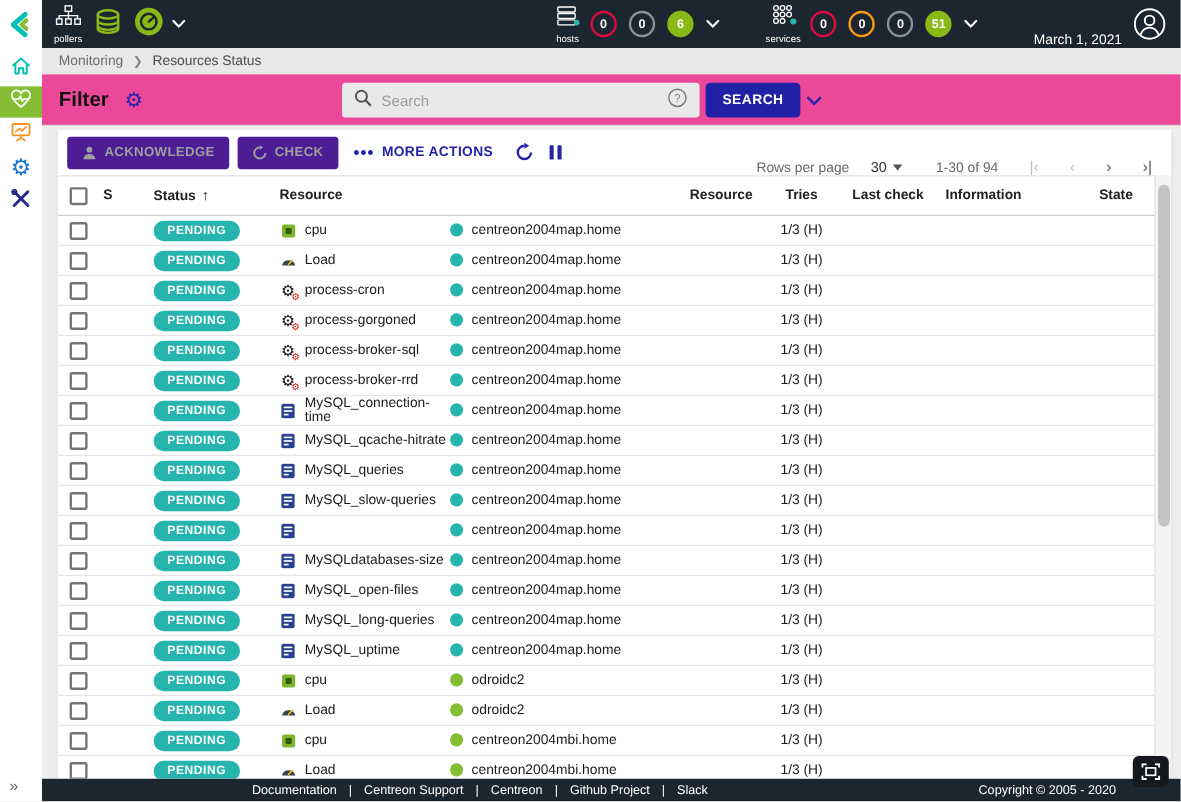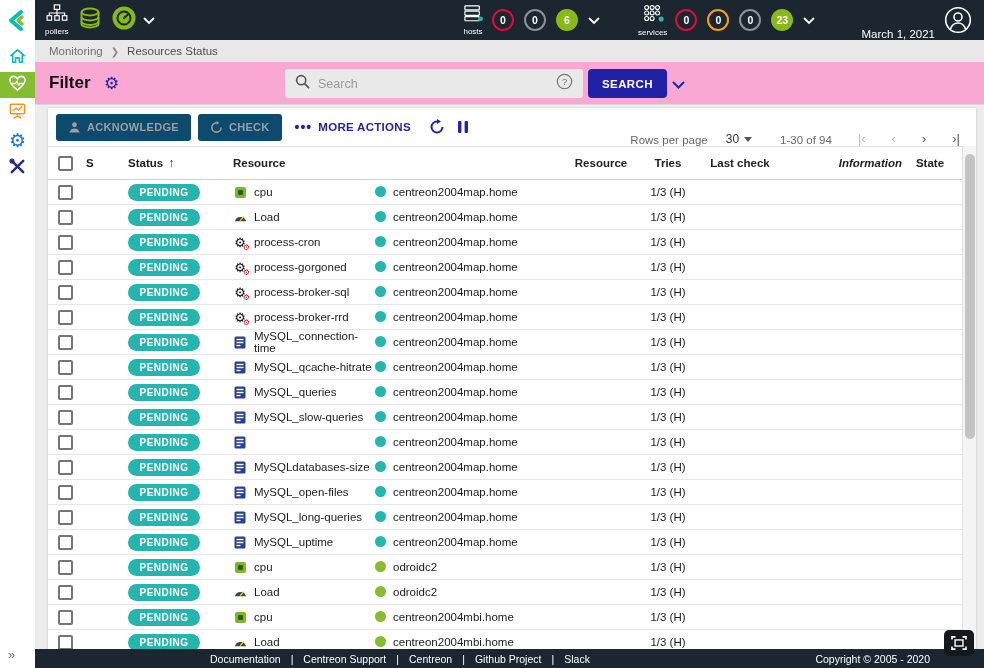--- a/index.html
+++ b/index.html
@@ -30,21 +30,21 @@
               align-items:flex-end; font-size:11.5px; line-height:14px; color:#fff;margin-top:21px; }
   .profile { position:absolute; right:12px; top:6px; width:28px; height:28px; }
 
   
   .breadcrumb { position:absolute; left:35px; top:40px; width:949px; height:22px; background:#e8e8e8;
                 display:flex; align-items:center; font-size:11.5px; color:#6e6e6e; padding-left:14px; }
   .breadcrumb .sep { margin:0 8px; color:#888; font-size:10px; }
   .breadcrumb .current { color:#4c4c4c; }
 
   
-  .filterrow { position:absolute; left:35px; top:62px; width:949px; height:43px; background:#f9a8d4; border-bottom:1px solid #d8d8d8; }
+  .filterrow { position:absolute; left:35px; top:62px; width:949px; height:43px; background:#ec4899; border-bottom:1px solid #d8d8d8; }
   .filter-label { position:absolute; left:14px; top:11px; font-size:17px; font-weight:bold; color:#111; }
   .filter-gear { position:absolute; left:69px; top:12px; font-size:17px; color:#2323a8; cursor:pointer; line-height:19px; }
   .scope-select { position:absolute; left:93px; top:7px; width:147px; height:29px; background:#e9e9e9; border-radius:3px;
                   display:flex; align-items:center; padding:0 10px; font-size:12.5px; color:#333; cursor:pointer; }
   .scope-select .caret { margin-left:auto; width:0; height:0; border-left:4px solid transparent; border-right:4px solid transparent;
                          border-top:5px solid #666; }
   .searchbox { position:absolute; left:250px; top:7px; width:298px; height:29px; background:#e9e9e9; border-radius:3px;
                display:flex; align-items:center; padding:0 10px; }
   .searchbox input { border:none; background:transparent; outline:none; font-size:12.5px; color:#333; flex:1; margin-left:8px;
                      font-family:"Liberation Sans", sans-serif; }
@@ -53,21 +53,21 @@
                 border-radius:4px; font-size:11.5px; font-weight:bold; letter-spacing:.4px; cursor:pointer;
                 font-family:"Liberation Sans", sans-serif; }
   .filter-chev { position:absolute; left:637px; top:14px; cursor:pointer; }
 
   
   .card { position:absolute; left:48px; top:108px; width:928px; height:541px; background:#fff;
           box-shadow:0 1px 3px rgba(0,0,0,.18); overflow:hidden; }
 
   
   .toolbar { position:absolute; left:0; top:0; width:928px; height:38px; display:flex; align-items:center; padding-left:8px; }
-  .tb-btn { height:27px; background:#0c4a6e; border:none; border-radius:3px; color:#9e9e9e; font-size:11px; font-weight:bold;
+  .tb-btn { height:27px; background:#4c1d95; border:none; border-radius:3px; color:#9e9e9e; font-size:11px; font-weight:bold;
             letter-spacing:.3px; display:flex; align-items:center; gap:6px; padding:0 12px; margin-right:7px;
             font-family:"Liberation Sans", sans-serif; }
   .more-actions { display:flex; align-items:center; gap:6px; color:#2323a8; font-size:11.5px; font-weight:bold; letter-spacing:.3px;
                   margin-left:6px; cursor:pointer; }
   .icon-btn { margin-left:18px; cursor:pointer; display:flex; align-items:center; }
   .pager { position:absolute; right:16px; top:0; height:38px; display:flex; align-items:flex-end; font-size:11.5px; color:#666; }
   .pager .rpp-val { margin-left:18px; font-size:12px; color:#333; display:flex; align-items:center; gap:5px; cursor:pointer; }
   .pager .rpp-val .caret { width:0; height:0; border-left:4px solid transparent; border-right:4px solid transparent; border-top:5px solid #555; }
   .pager .range { margin-left:28px; }
   .pg-nav { margin-left:26px; font-size:13px; cursor:pointer; color:#555; }
@@ -79,21 +79,21 @@
   .tbody { position:absolute; left:0; top:72px; width:914px; height:469px; overflow:hidden; }
   .trow { display:flex; align-items:center; height:25px; border-bottom:1px solid #e6e6e6; font-size:11.5px; color:#1a1a1a; }
   .col-check { width:36px; display:flex; justify-content:flex-start; padding-left:10px; }
   .col-s { width:44px; padding-left:2px; }
   .col-status { width:105px; }
   .col-resource { width:142px; display:flex; align-items:center; gap:7px; }
   .col-parent { width:183px; display:flex; align-items:flex-start; gap:7px; }
   .col-duration { width:86px; text-align:center; }
   .col-tries { width:48px; text-align:center; }
   .col-lastcheck { width:96px; text-align:center; line-height:13px; }
-  .col-info { width:114px; text-align:right;font-style:italic; }
+  .col-info { width:114px; text-align:left; }
   .col-state { width:56px; text-align:center; }
   .cbox { width:15px; height:15px; border:2px solid #757575; border-radius:2px; background:#fff; cursor:pointer; }
   .badge { width:72px; height:17px; border-radius:9px; background:#25b5ae; color:#fff; font-size:10px; font-weight:bold;
            letter-spacing:.5px; display:flex; align-items:center; justify-content:center; }
   .sort-arrow { font-weight:bold; margin-left:5px; font-size:12px; }
 
   
   .ric { width:14px; height:14px; display:inline-flex; align-items:center; justify-content:center; flex:none; }
   .ic-cpu { width:11px; height:11px; background:#7cb62c; border-radius:2px; display:flex; align-items:center; justify-content:center; }
   .ic-cpu span { width:5px; height:5px; background:#2f5d10; border-radius:1px; display:block; }
@@ -235,21 +235,21 @@
             <circle cx="6" cy="16" r="2.2" fill="none" stroke="#fff" stroke-width="1.2"></circle>
             <circle cx="12" cy="16" r="2.2" fill="none" stroke="#fff" stroke-width="1.2"></circle>
             <circle cx="22" cy="16.5" r="2.8" fill="#25b5ae"></circle>
           </svg>
         </span>
         <span class="lbl">services</span>
       </span>
       <span class="ring red">0</span>
       <span class="ring orange">0</span>
       <span class="ring gray">0</span>
-      <span class="ring fill-green">23</span>
+      <span class="ring fill-green">51</span>
       <span>
         <svg width="12" height="8" viewBox="0 0 12 8">
             <path d="M1.5 1.5 L6 6 L10.5 1.5" fill="none" stroke="#fff" stroke-width="1.8" stroke-linecap="round"></path>
           </svg>
       </span>
     </div>
 
     <div class="datetime">
       <span>March 1, 2021</span>
       <span>12:33 PM</span>

